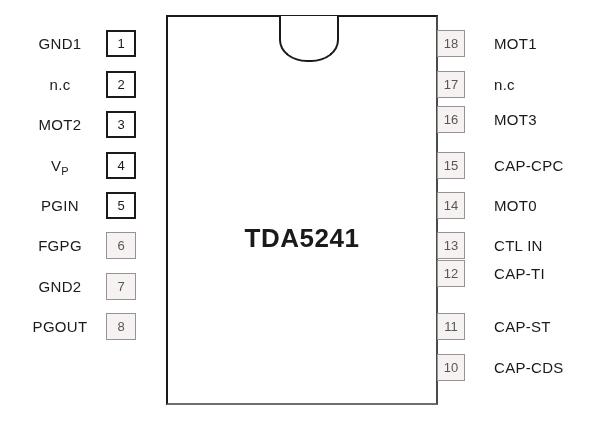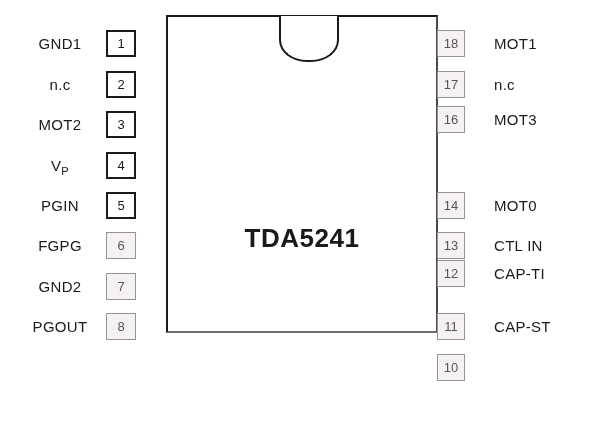--- a/index.html
+++ b/index.html
@@ -1,21 +1,21 @@
 <!DOCTYPE html>
 <html><head>
 <meta charset="utf-8">
 <style>
   html,body{margin:0;padding:0;background:#fff;}
   .canvas{
     position:relative;width:609px;height:423px;background:#ffffff;
     font-family:"Liberation Sans",sans-serif;color:#1a1a1a;overflow:hidden;
   }
   .chip{
-    position:absolute;left:166px;top:15px;width:272px;height:318px;
+    position:absolute;left:166px;top:15px;width:272px;height:390px;
     box-sizing:border-box;background:#ffffff;
     border:2px solid #1a1a1a;
     border-right-color:#4a4a4a;
     border-bottom-color:#6e6e6e;
   }
   .notch{
     position:absolute;left:111px;top:-1px;width:56px;height:44px;
     background:#ffffff;
     border:2px solid #1a1a1a;border-top:none;
     border-bottom-left-radius:28px 22px;
@@ -88,33 +88,38 @@
     <span class="pin-label">MOT1</span>
   </div>
   <div class="pin-row right" style="top:71px">
     <span class="pin-box light">17</span>
     <span class="pin-label">n.c</span>
   </div>
   <div class="pin-row right" style="top:106px">
     <span class="pin-box light">16</span>
     <span class="pin-label">MOT3</span>
   </div>
+  <div class="pin-row right" style="top:152px">
+    <span class="pin-box light">15</span>
+    <span class="pin-label">CAP-CPC</span>
+  </div>
   <div class="pin-row right" style="top:192px">
     <span class="pin-box light">14</span>
     <span class="pin-label">MOT0</span>
   </div>
   <div class="pin-row right" style="top:232px">
     <span class="pin-box light">13</span>
     <span class="pin-label">CTL IN</span>
   </div>
   <div class="pin-row right" style="top:260px">
     <span class="pin-box light">12</span>
     <span class="pin-label">CAP-TI</span>
   </div>
   <div class="pin-row right" style="top:313px">
     <span class="pin-box light">11</span>
     <span class="pin-label">CAP-ST</span>
   </div>
   <div class="pin-row right" style="top:354px">
     <span class="pin-box light">10</span>
+    <span class="pin-label">CAP-CDS</span>
   </div>
 
 </div>
 
 </body></html>

